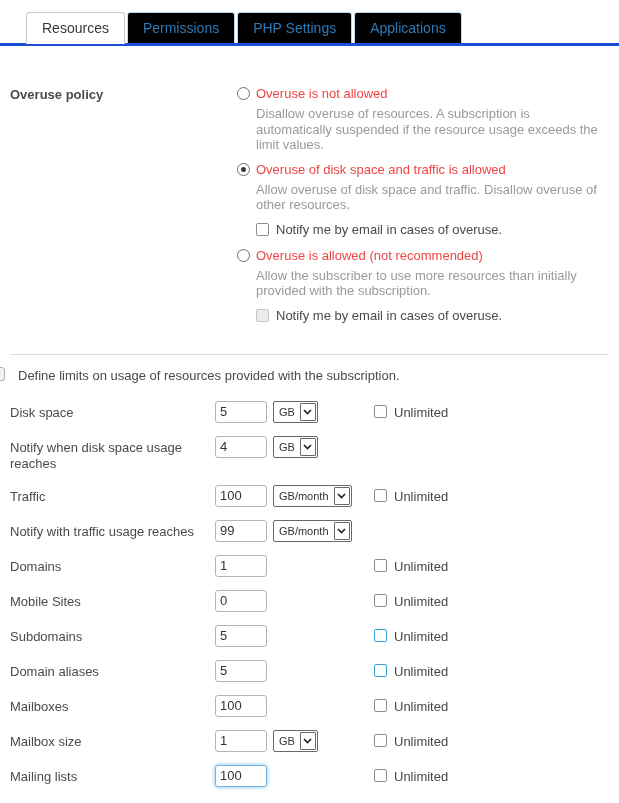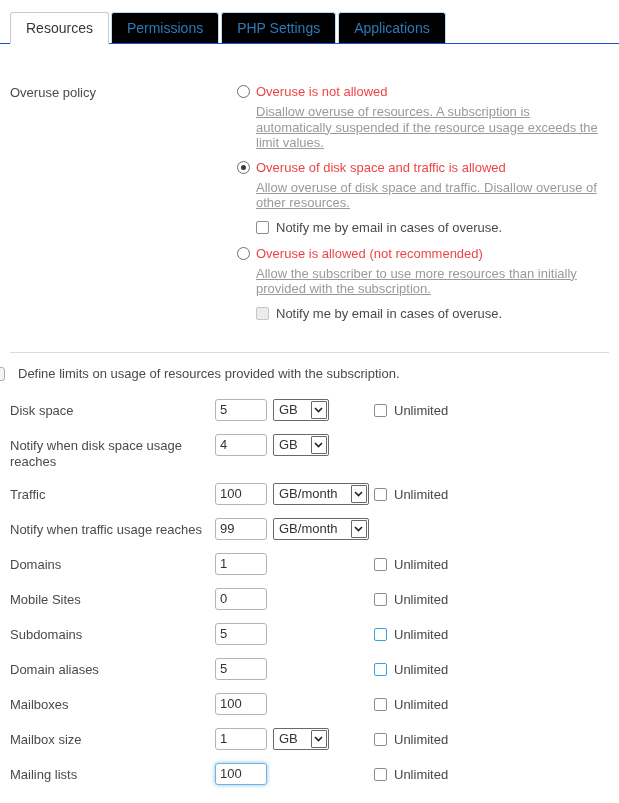--- a/index.html
+++ b/index.html
@@ -6,57 +6,57 @@
   html,body { margin:0; padding:0; }
   body {
     width:619px; height:803px; position:relative; overflow:hidden;
     background:#ffffff;
     font-family:"Liberation Sans", sans-serif;
     color:#4a4a4a;
   }
   
   .tabbar{
     display:flex; align-items:flex-end;
-    padding:12px 0 0 10px;
-    border-bottom:1px solid #1d4ed8;
+    padding:12px 0 0 26px;
+    border-bottom:3px solid #1d4ed8;
   }
   .tab{
     display:inline-flex; align-items:center;
     height:31px; padding:0 15px; margin-right:2px;
     background:#000000;
     border:1px solid #bfdaf0; border-bottom:none;
     border-radius:3px 3px 0 0;
     color:#2b7ab8; font-size:14px; white-space:nowrap;
     cursor:pointer; position:relative;
   }
   .tab.active{
     background:#fff; border-color:#c9c9c9;
     color:#383838;
     margin-bottom:-1px; border-bottom:1px solid #fff;
     height:32px;
   }
   
   .content{ padding:19px 10px 0 10px; font-size:13px; }
   .intro{ margin:0; line-height:16px; color:#4a4a4a; }
   .overuse-row{ display:flex; margin-top:21px; }
-  .field-label{ width:227px; flex:none; padding-top:1px; }
+  .field-label{ width:227px; flex:none; padding-top:1px;font-weight:bold; }
   .options{ flex:1; max-width:378px; }
   .opt{ margin-bottom:9px; }
   .opt-line{ display:flex; align-items:center; cursor:default; }
   .radio{
     width:13px; height:13px; flex:none;
     border:1px solid #6f6f6f; border-radius:50%;
     background:#fff; margin-right:6px; position:relative;
   }
   .radio.checked::after{
     content:""; position:absolute; left:3px; top:3px; right:3px; bottom:3px;
     background:#3a3a3a; border-radius:50%;
   }
   .opt-label{ color:#ef4444; }
-  .opt-help{ margin:5px 0 7px 19px; color:#9a9a9a; line-height:15.5px;text-decoration:underline; }
+  .opt-help{ margin:5px 0 7px 19px; color:#9a9a9a; line-height:15.5px; }
   .opt-notify{ display:flex; align-items:center; margin:9px 0 11px 19px; }
   .checkbox{
     width:13px; height:13px; flex:none;
     border:1px solid #8d8d8d; border-radius:2px;
     background:#fff; margin-right:7px;
   }
   .checkbox.disabled{ background:#ececec; border-color:#c6c6c6; }
   .checkbox.accent{ border-color:#39a2dc; }
   .divider{ border:none; border-top:1px solid #dcdcdc; margin:20px 0 0 0; }
   .limits-intro{ margin-top:13px;margin-left:8px; }
@@ -73,28 +73,28 @@
   .limit-input.focused{
     border-color:#70b4e0;
     box-shadow:0 0 4px rgba(109,179,224,.85);
   }
   .select{
     display:inline-flex; align-items:center;
     height:22px; margin-left:6px;
     border:1px solid #696969; border-radius:2px;
     background:#fff; padding-left:5px; cursor:pointer;
   }
-  .select-text{ font-size:13px; color:#333; padding-right:12px; white-space:nowrap; }
+  .select-text{ font-size:11px; color:#333; padding-right:4px; white-space:nowrap; }
   .select-arrow{
     width:16px; height:18px; margin:1px;
     border:1px solid #696969; border-radius:1px;
     display:flex; align-items:center; justify-content:center;
     background:#fff;
   }
-  .row-unlimited{ position:absolute; left:364px; top:4px; display:flex; align-items:center; }
+  .row-unlimited{ position:absolute; left:364px; top:4px; display:flex; align-items:flex-start; }
   .unl-label{ color:#474747; }
   .edge-artifact{
     position:absolute; left:-4px; top:367px; width:9px; height:14px;
     border:1px solid #adadad; border-radius:3px; background:#f4f4f4;
   }
 </style>
 </head>
 <body>
 
 <div class="tabbar" id="tabbar">
@@ -194,21 +194,21 @@
               <polyline points="1,1 4.5,4.6 8,1" fill="none" stroke="#222" stroke-width="1.6"></polyline>
             </svg>
       </span>
     </span>
     <span class="row-unlimited">
       <span class="checkbox"></span>
       <span class="unl-label">Unlimited</span>
     </span>
   </div>
       <div class="row">
-    <div class="row-label">Notify when traffic usage reaches</div>
+    <div class="row-label">Notify with traffic usage reaches</div>
     <input class="limit-input" value="99" style="">
     <span class="select">
       <span class="select-text">GB/month</span>
       <span class="select-arrow">
         <svg width="9" height="6" viewBox="0 0 9 6">
               <polyline points="1,1 4.5,4.6 8,1" fill="none" stroke="#222" stroke-width="1.6"></polyline>
             </svg>
       </span>
     </span>
 

